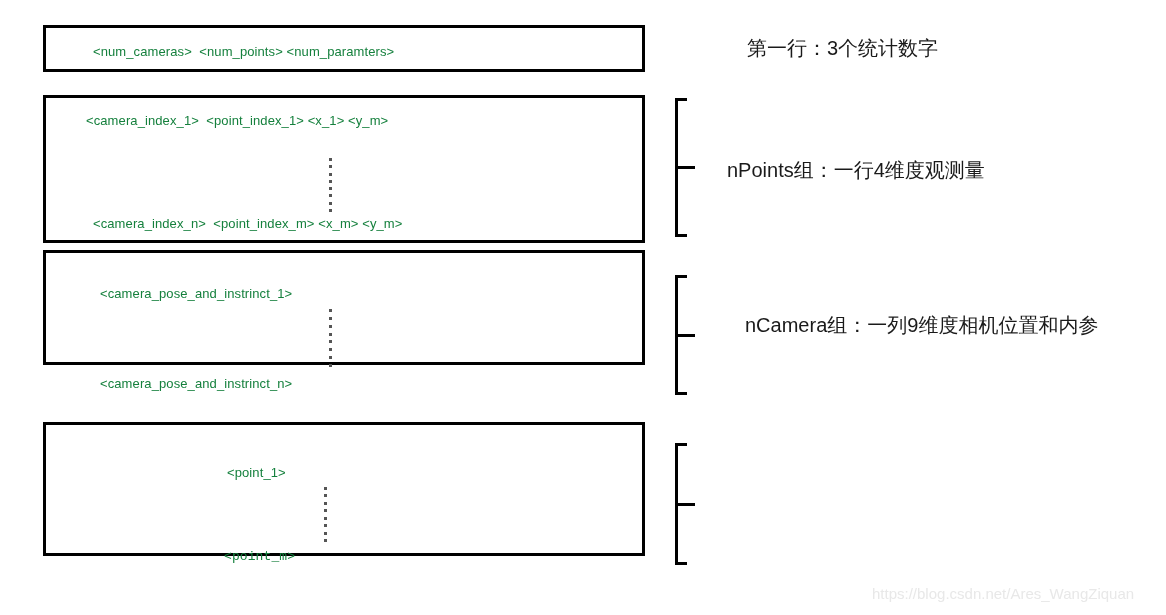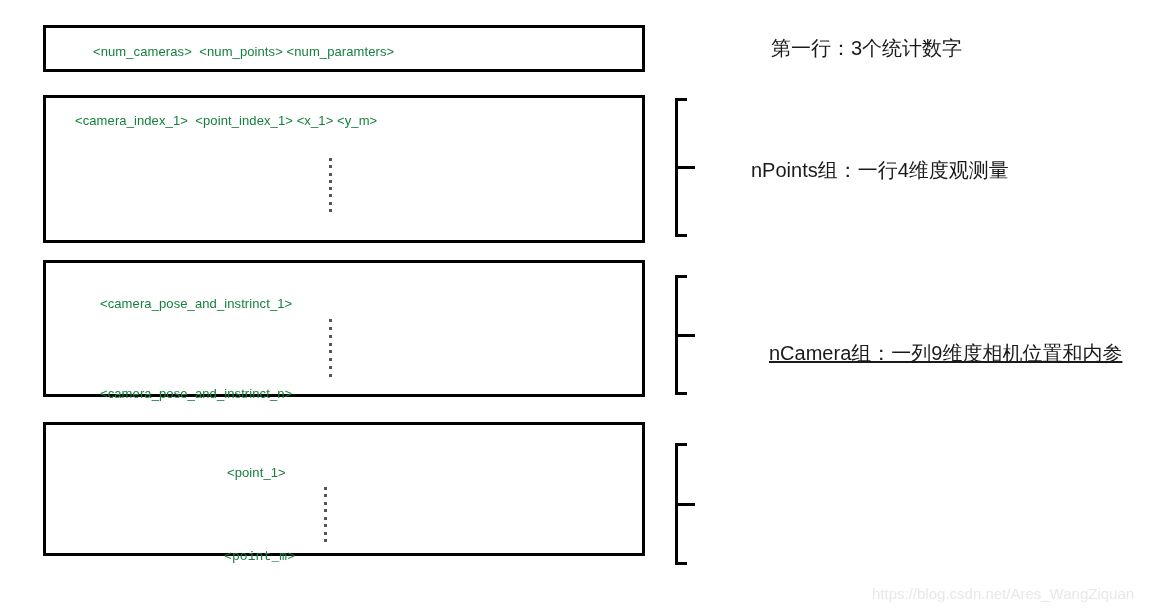--- a/index.html
+++ b/index.html
@@ -24,35 +24,35 @@
   .box {
     position: absolute;
     left: 43px;
     width: 602px;
     box-sizing: border-box;
     border: 3px solid #000000;
     background: #ffffff;
   }
   #box-header      { top: 25px;  height: 47px;  }
   #box-observations{ top: 95px;  height: 148px; }
-  #box-cameras     { top: 260px; height: 137px; }
+  #box-cameras     { top: 250px; height: 115px; }
   #box-points      { top: 422px; height: 134px; }
 
   
   .code-line {
     position: absolute;
     font-size: 13px;
     line-height: 19px;
     letter-spacing: 0.1px;
     white-space: pre;
     color: #15803d;
   }
 
   #header-line        { left: 47px;  top: 14px;  }
-  #obs-line-first     { left: 29px;  top: 13px;  }
+  #obs-line-first     { left: 40px;  top: 13px;  }
   #obs-line-last      { left: 47px;  top: 116px; }
   #cam-line-first     { left: 54px;  top: 31px;  }
   #cam-line-last      { left: 54px;  top: 121px; text-align: right; }
   #pt-line-first      { left: 181px; top: 38px;  }
   #pt-line-last       { left: 178px; top: 122px; font-family: Liberation Mono, monospace; }
 
   
   .vdots {
     position: absolute;
     width: 3px;
@@ -106,25 +106,24 @@
   #bracket-cameras      { left: 675px; top: 275px; height: 120px; }
   #bracket-points       { left: 675px; top: 443px; height: 122px; }
 
   
   .annotation {
     position: absolute;
     font-size: 20px;
     line-height: 20px;
     white-space: pre;
     color: #1a1a1a;
-    margin-left: 24px;
   }
   #annotation-header        { left: 747px; top: 38px;  }
   #annotation-observations  { left: 727px; top: 160px; }
-  #annotation-cameras       { left: 745px; top: 343px; text-decoration: underline; }
+  #annotation-cameras       { left: 745px; top: 315px; }
   #annotation-points        { left: 745px; top: 495px; }
 
   
   #watermark {
     position: absolute;
     left: 872px;
     top: 586px;
     font-size: 15px;
     line-height: 15px;
     color: #e8e8e8;
@@ -147,20 +146,21 @@
     <div class="vdots" id="obs-ellipsis">
       <i></i>
         <i></i>
         <i></i>
         <i></i>
         <i></i>
         <i></i>
         <i></i>
         <i></i>
     </div>
+    <div class="code-line" id="obs-line-last">&lt;camera_index_n&gt;  &lt;point_index_m&gt; &lt;x_m&gt; &lt;y_m&gt;</div>
   </div>
   <div class="bracket" id="bracket-observations">
     <div class="spine"></div>
     <div class="cap top"></div>
     <div class="cap bottom"></div>
     <div class="stem"></div>
   </div>
   <div class="annotation" id="annotation-observations">nPoints组：一行4维度观测量</div>
 
   <div class="box" id="box-cameras">

